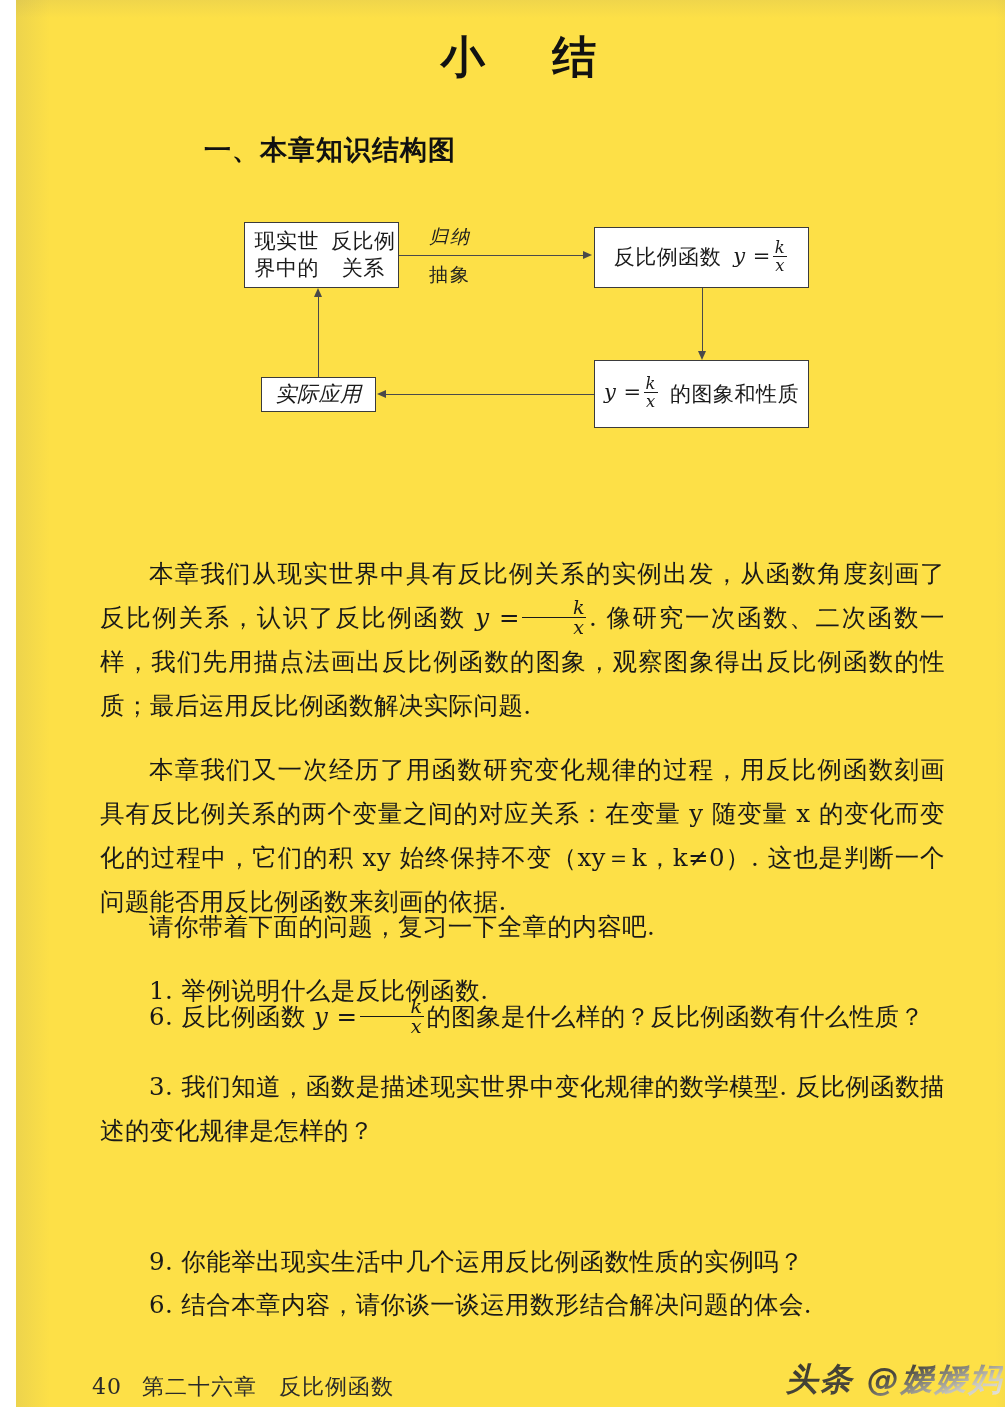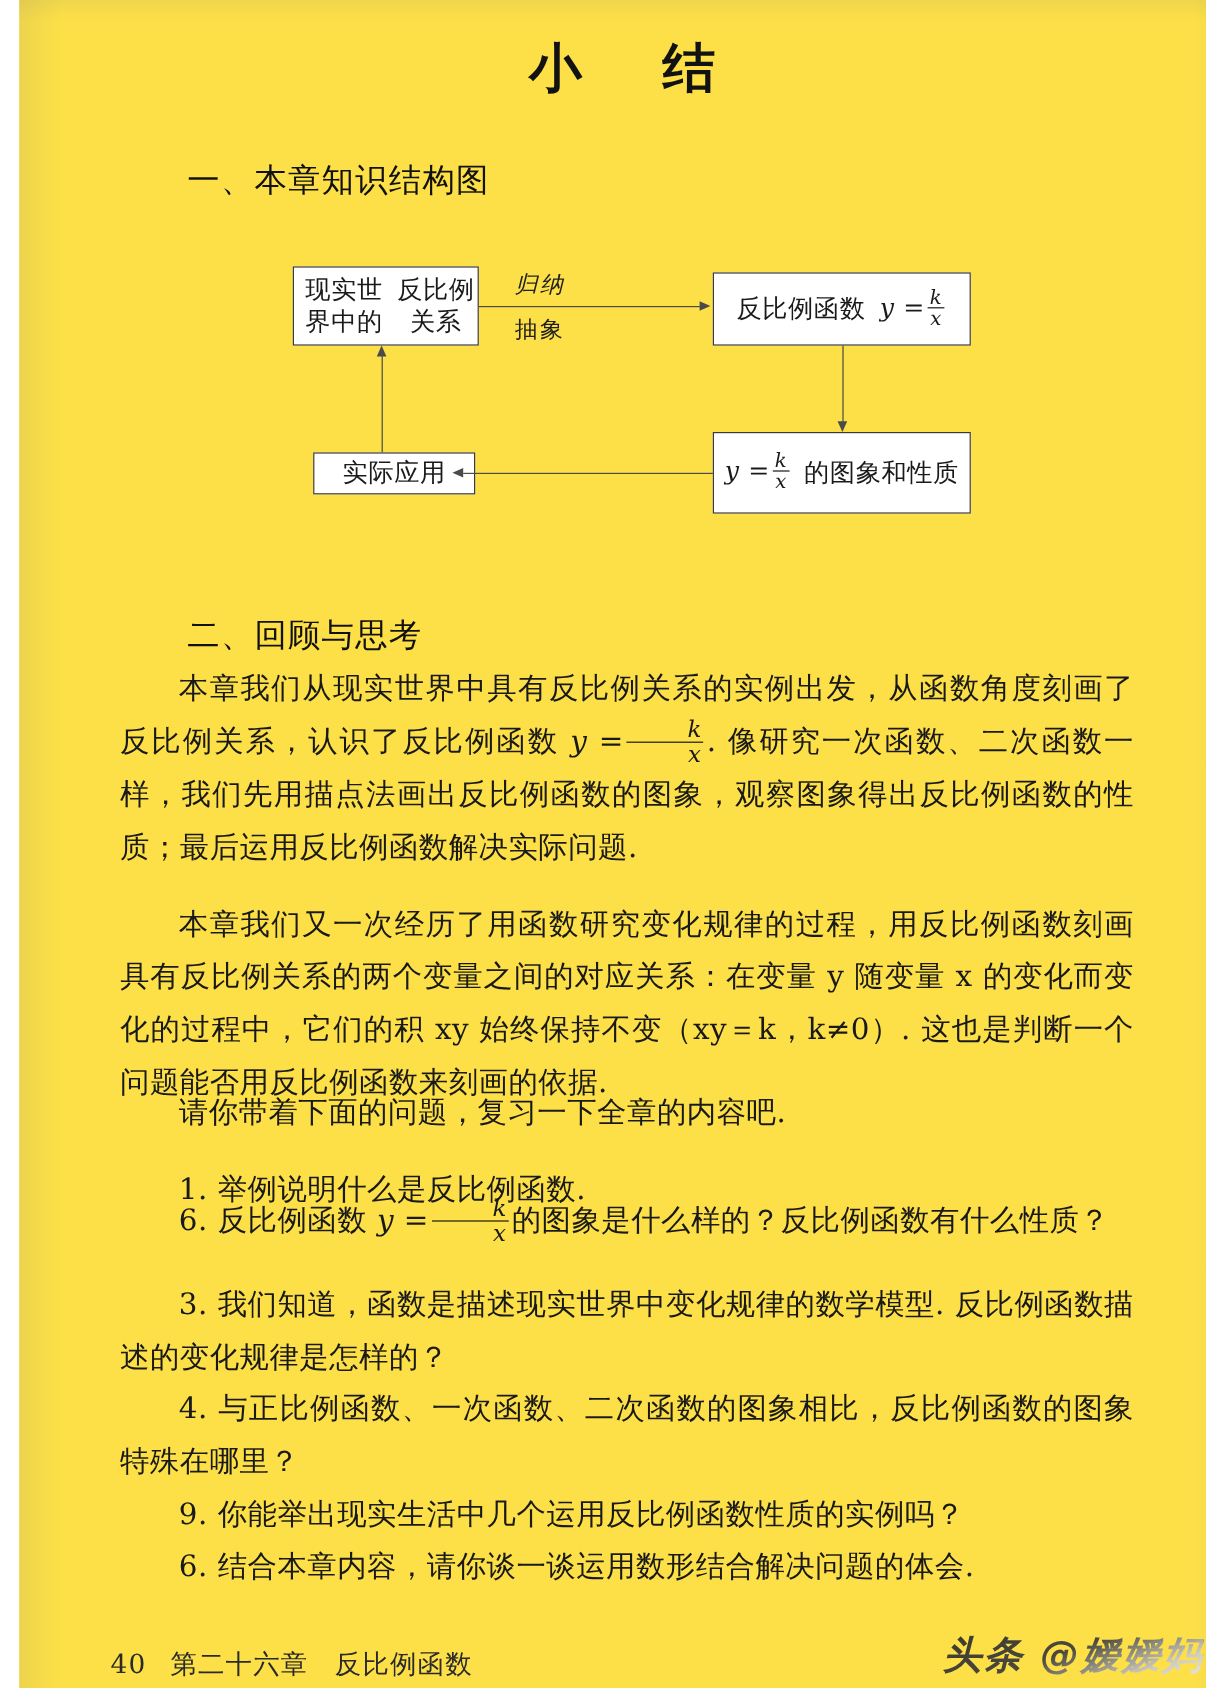--- a/index.html
+++ b/index.html
@@ -57,24 +57,25 @@
     letter-spacing: 26px;
     text-indent: 26px;
     font-family: "DejaVu Serif", "Liberation Serif", serif;
     color: #121212;
   }
 
   
   .section-heading {
     position: absolute;
     font-size: 27px;
-    font-weight: normal;
+    font-weight: bold;
     font-family: "DejaVu Sans", "Liberation Sans", sans-serif;
     color: #111111;
     letter-spacing: 1px;
+    margin-left: 48px;
   }
   #heading-1 { left: 140px; top: 132px; }
   #heading-2 { left: 140px; top: 511px; }
 
   
   .diagram {
     position: absolute;
     left: 0;
     top: 200px;
     width: 1005px;
@@ -105,22 +106,23 @@
     width: 215px; height: 61px;
     letter-spacing: 0.5px;
   }
   #node-graph-props {
     left: 578px; top: 160px;
     width: 215px; height: 68px;
     letter-spacing: 0.5px;
   }
   #node-application {
     left: 245px; top: 177px;
-    width: 135px; height: 35px;
+    width: 115px; height: 35px;
     letter-spacing: 0.5px;
+    font-style: italic;
   }
 
   
   .frac {
     display: inline-flex;
     flex-direction: column;
     align-items: center;
     vertical-align: middle;
     font-style: italic;
     font-size: 0.78em;
@@ -282,41 +284,39 @@
     <div class="line-v" style="left:686px; top:88px; height:64px;"></div>
     <div class="arrowhead ah-down" style="left:681.5px; top:151px;"></div>
 
     <div class="line-h" style="left:370px; top:194px; width:208px;"></div>
     <div class="arrowhead ah-left" style="left:361px; top:189.5px;"></div>
 
     <div class="line-v" style="left:302px; top:96px; height:81px;"></div>
     <div class="arrowhead ah-up" style="left:297.5px; top:88px;"></div>
   </div>
 
-  <div class="section-heading" id="heading-2">二、回顾与思考</div>
 
   <div class="body-text indent" id="para-1"><span>本章我们从现实世界中具有反比例关系的实例出发，从函数角度刻画了反比例关系，认识了反比例函数</span><span class="mathvar"> <span>y =</span><span class="frac">
           <span class="num">k</span>
           <span class="den">x</span>
         </span></span><span>. 像研究一次函数、二次函数一样，我们先用描点法画出反比例函数的图象，观察图象得出反比例函数的性质；最后运用反比例函数解决实际问题.</span></div>
 
   <div class="body-text indent" id="para-2">本章我们又一次经历了用函数研究变化规律的过程，用反比例函数刻画具有反比例关系的两个变量之间的对应关系：在变量 y 随变量 x 的变化而变化的过程中，它们的积 xy 始终保持不变（xy＝k，k≠0）. 这也是判断一个问题能否用反比例函数来刻画的依据.</div>
 
   <div class="body-text indent" id="para-3">请你带着下面的问题，复习一下全章的内容吧.</div>
 
   <div class="body-text q-line" id="q-1">1. 举例说明什么是反比例函数.</div>
 
   <div class="body-text q-line" id="q-2"><span>6. 反比例函数</span><span class="mathvar"> <span>y =</span><span class="frac">
           <span class="num">k</span>
           <span class="den">x</span>
         </span></span><span>的图象是什么样的？反比例函数有什么性质？</span></div>
 
   <div class="body-text q-line" id="q-3">3. 我们知道，函数是描述现实世界中变化规律的数学模型. 反比例函数描述的变化规律是怎样的？</div>
 
-  <div class="body-text q-line" id="q-4">4. 与正比例函数、一次函数、二次函数的图象相比，反比例函数的图象特殊在哪里？</div>
 
   <div class="body-text q-line" id="q-5">9. 你能举出现实生活中几个运用反比例函数性质的实例吗？</div>
 
   <div class="body-text q-line" id="q-6">6. 结合本章内容，请你谈一谈运用数形结合解决问题的体会.</div>
 
   <div class="footer">
     <span class="pg-num">40</span><span>第二十六章</span><span class="ch-name">反比例函数</span>
   </div>
 
   <div class="watermark">头条 @嫒嫒妈</div>

